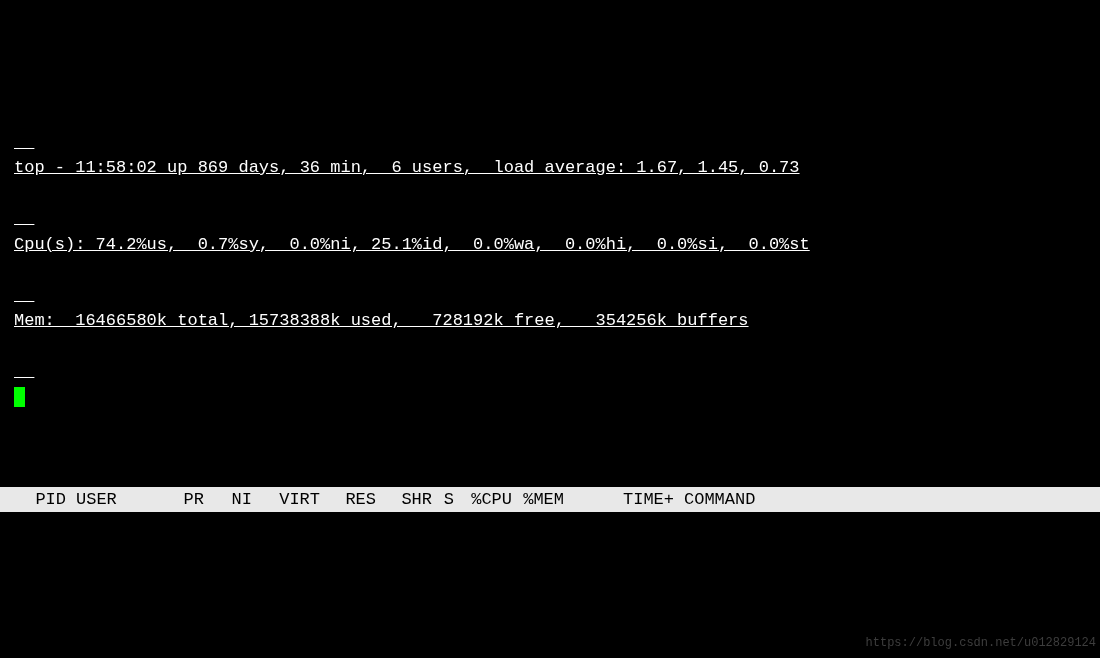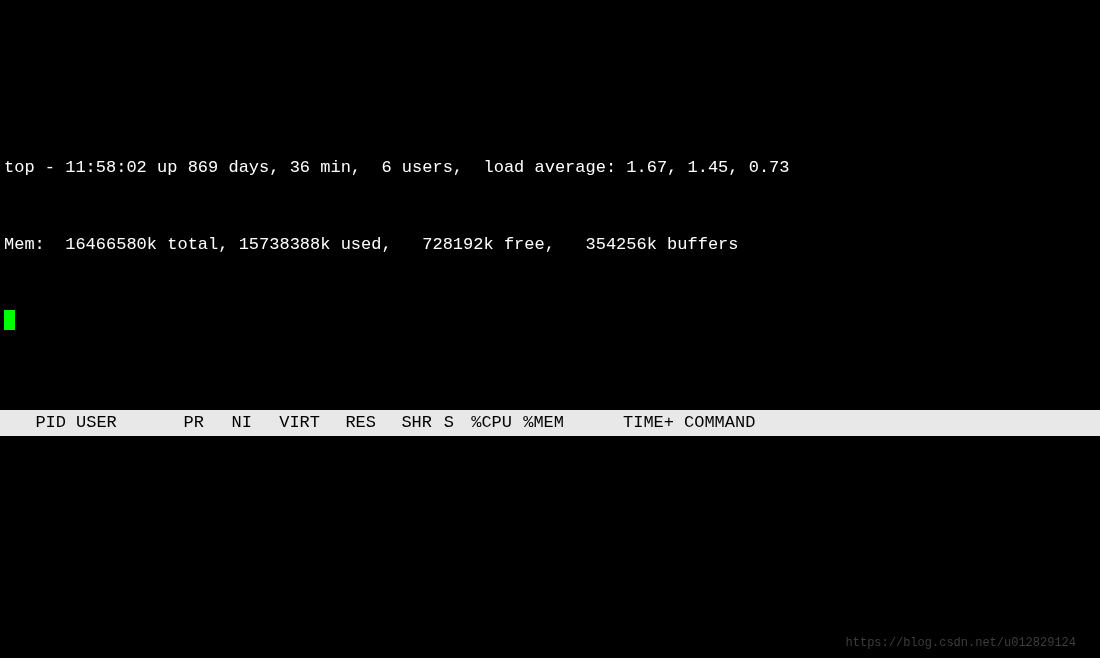--- a/index.html
+++ b/index.html
@@ -7,21 +7,21 @@
       background: #000;
       color: #fff;
       font-family: 'Courier New', Consolas, monospace;
       font-size: 17px;
       width: 1100px;
       height: 658px;
       overflow: hidden;
       line-height: 1.5;
       white-space: pre;
     }
-    .summary { padding: 2px 4px 0 4px; }
+    .summary { padding: 2px 4px 0 14px; text-decoration: underline; }
     .summary-line { display: block; }
     .cursor {
       display: inline-block;
       width: 11px;
       height: 20px;
       background: #00ff00;
       vertical-align: text-bottom;
     }
     .header-row {
       background: #e8e8e8;
@@ -36,33 +36,34 @@
     .col-res    { display: inline-block; width: 56px;  text-align: right; }
     .col-shr    { display: inline-block; width: 56px;  text-align: right; }
     .col-s      { display: inline-block; width: 22px;  text-align: right; }
     .col-cpu    { display: inline-block; width: 58px;  text-align: right; }
     .col-mem    { display: inline-block; width: 52px;  text-align: right; }
     .col-time   { display: inline-block; width: 110px; text-align: right; }
     .col-cmd    { display: inline-block; padding-left: 10px; text-align: left; }
     .watermark {
       position: absolute;
       bottom: 6px;
-      right: 24px;
+      right: 4px;
       color: #666;
       font-size: 12px;
       opacity: 0.6;
     }
   </style>
 </head>
 <body>
 
 
 
 <div class="summary">
   <span class="summary-line">top - 11:58:02 up 869 days, 36 min,  6 users,  load average: 1.67, 1.45, 0.73</span>
+  <span class="summary-line">Cpu(s): 74.2%us,  0.7%sy,  0.0%ni, 25.1%id,  0.0%wa,  0.0%hi,  0.0%si,  0.0%st</span>
   <span class="summary-line">Mem:  16466580k total, 15738388k used,   728192k free,   354256k buffers</span>
   <span class="summary-line"><span class="cursor"></span></span>
 </div>
 
 <div class="header-row"><span class="col-pid">PID</span><span class="col-user">USER</span><span class="col-pr">PR</span><span class="col-ni">NI</span><span class="col-virt">VIRT</span><span class="col-res">RES</span><span class="col-shr">SHR</span><span class="col-s">S</span><span class="col-cpu">%CPU</span><span class="col-mem">%MEM</span><span class="col-time">TIME+</span><span class="col-cmd">COMMAND</span></div>
 
 
 
 <div class="watermark">https://blog.csdn.net/u012829124</div>
 

